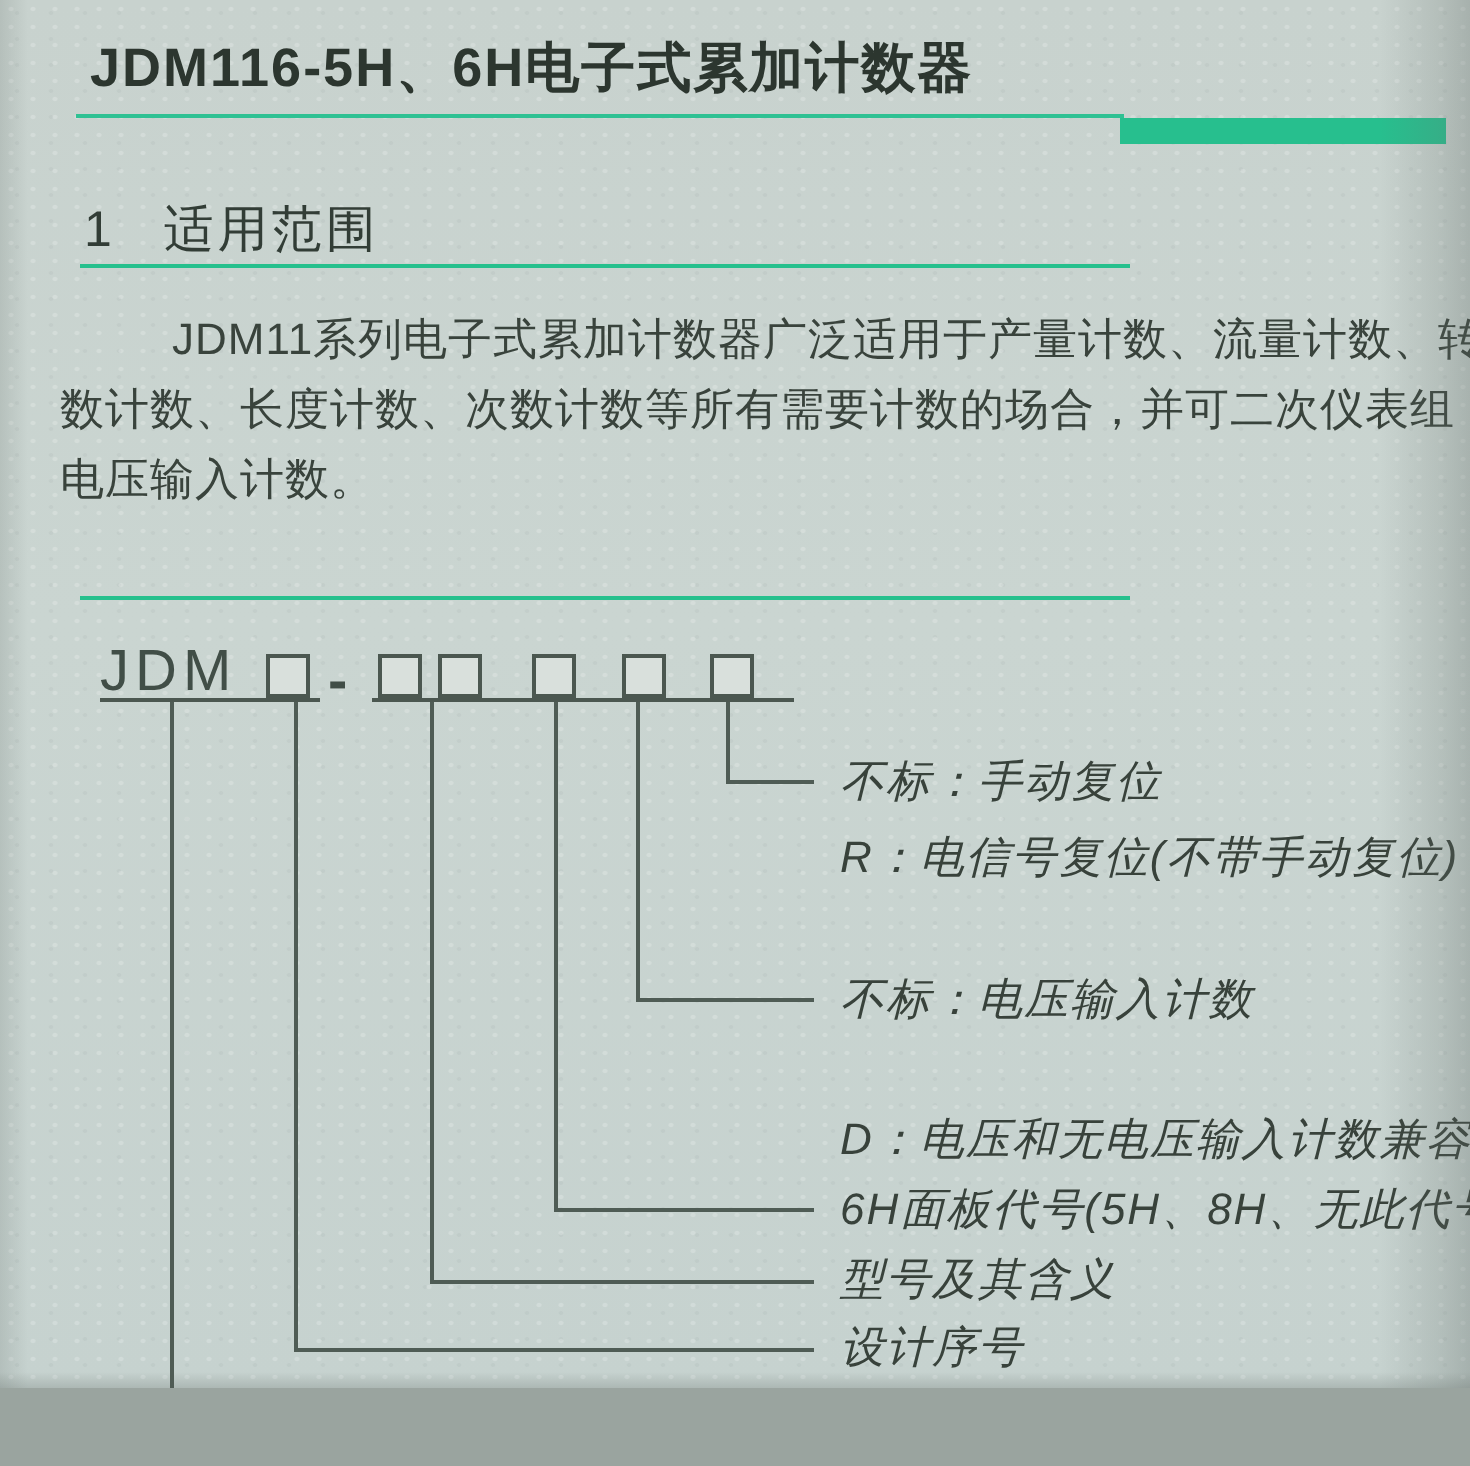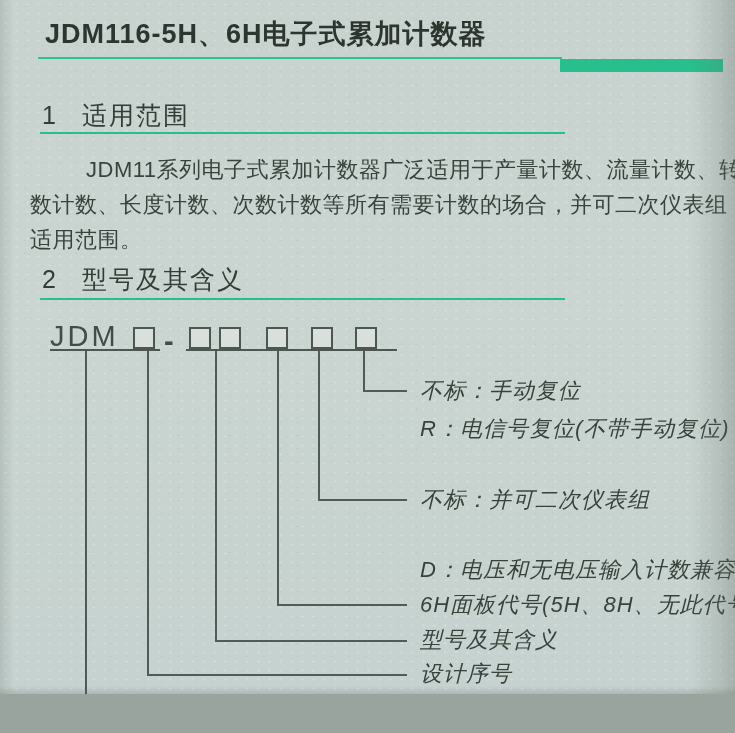--- a/index.html
+++ b/index.html
@@ -80,26 +80,23 @@
   <div class="title-rule-thick"></div>
 
   <div class="sec-heading" style="top:98px;">
     <span class="sec-num">1</span><span class="sec-text">适用范围</span>
   </div>
   <div class="green-rule" style="top:132px;"></div>
 
   <div class="para">
     <div class="pline indent">JDM11系列电子式累加计数器广泛适用于产量计数、流量计数、转</div>
     <div class="pline">数计数、长度计数、次数计数等所有需要计数的场合，并可二次仪表组</div>
-    <div class="pline">适用范围。</div>
+    <div class="pline">电压输入计数。</div>
   </div>
 
-  <div class="sec-heading" style="top:262px;">
-    <span class="sec-num">2</span><span class="sec-text">型号及其含义</span>
-  </div>
   <div class="green-rule" style="top:298px;"></div>
 
   <div class="jdm">JDM</div>
   <div class="dash">-</div>
 
   <div class="code-box" style="left:133px;"></div>
   <div class="code-box" style="left:189px;"></div>
   <div class="code-box" style="left:219px;"></div>
   <div class="code-box" style="left:266px;"></div>
   <div class="code-box" style="left:311px;"></div>
@@ -110,21 +107,21 @@
 
   <div class="conn" style="left:85px;width:320px;height:355px;"></div>
   <div class="conn" style="left:147px;width:258px;height:323px;"></div>
   <div class="conn" style="left:215px;width:190px;height:289px;"></div>
   <div class="conn" style="left:277px;width:128px;height:253px;"></div>
   <div class="conn" style="left:318px;width:87px;height:148px;"></div>
   <div class="conn" style="left:363px;width:42px;height:39px;"></div>
 
   <div class="dlabel" style="top:376px;">不标：手动复位</div>
   <div class="dlabel" style="top:414px;">R：电信号复位(不带手动复位)</div>
-  <div class="dlabel" style="top:485px;">不标：并可二次仪表组</div>
+  <div class="dlabel" style="top:485px;">不标：电压输入计数</div>
   <div class="dlabel" style="top:555px;">D：电压和无电压输入计数兼容</div>
   <div class="dlabel" style="top:590px;">6H面板代号(5H、8H、无此代号)</div>
   <div class="dlabel" style="top:625px;">型号及其含义</div>
   <div class="dlabel" style="top:659px;">设计序号</div>
   <div class="dlabel" style="top:691px;margin-top:36px;">计数器</div>
 
   <div class="edge-left"></div>
   <div class="edge-right"></div>
   <div class="edge-bottom"></div>
 </div>

